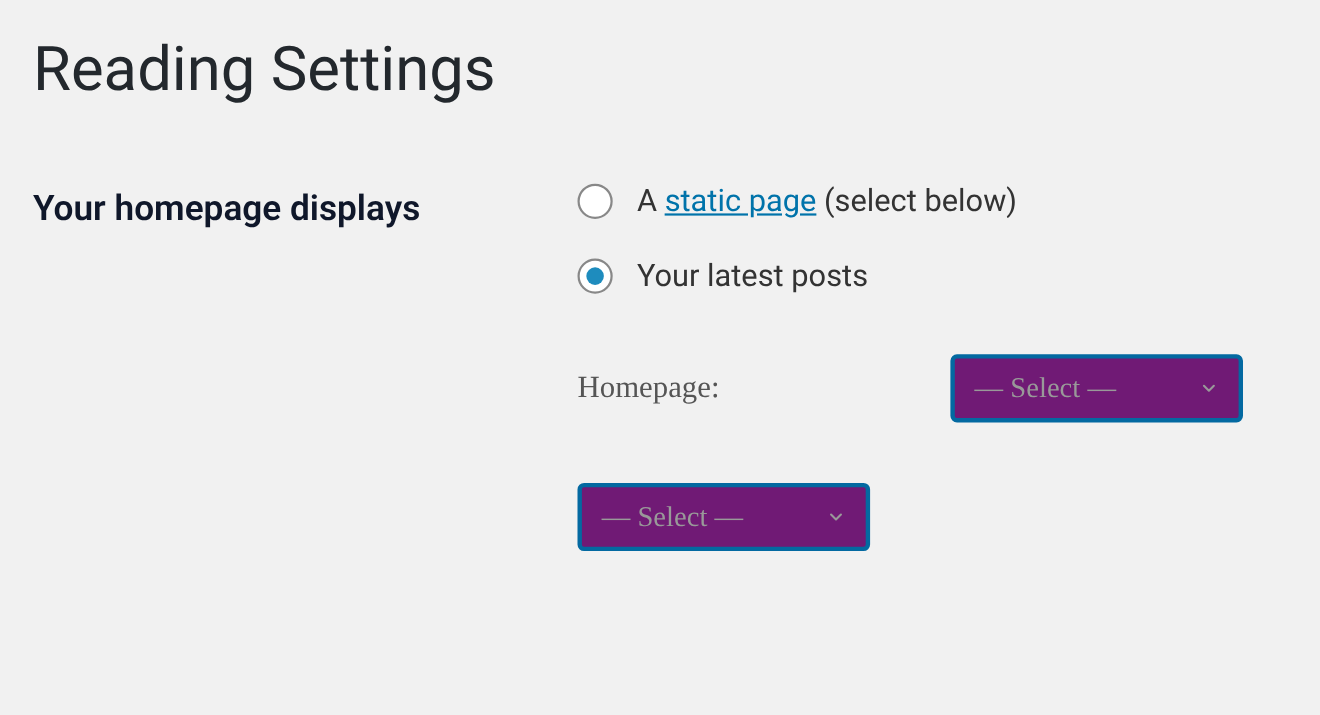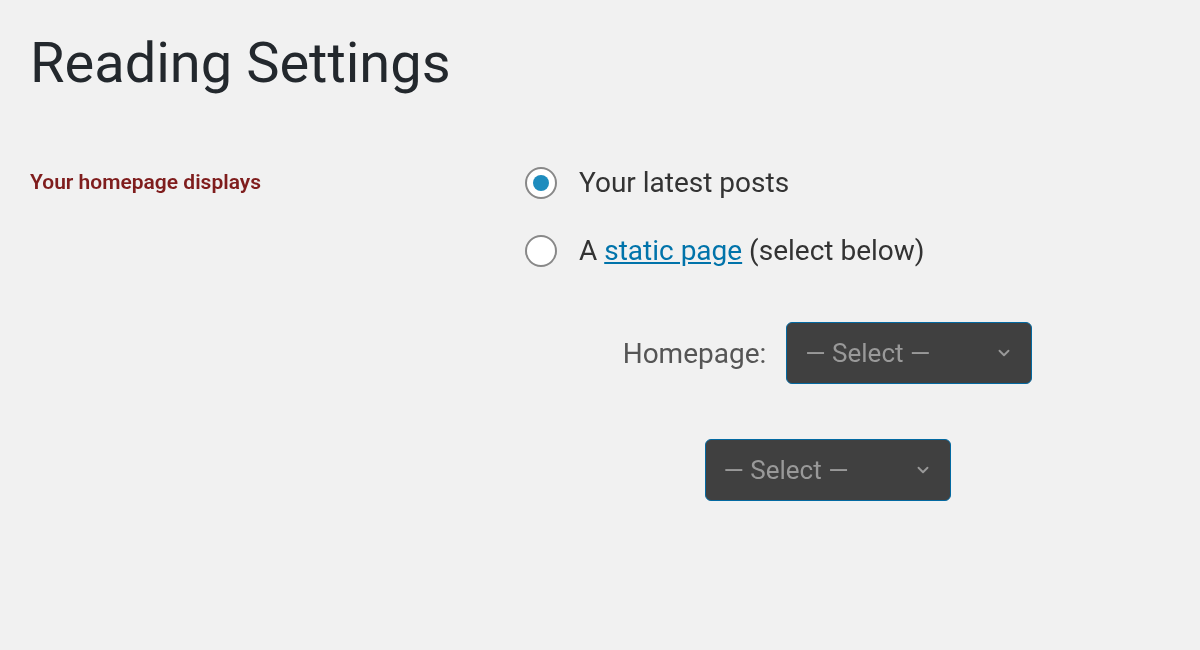--- a/index.html
+++ b/index.html
@@ -20,23 +20,23 @@
       font-weight: 400;
       color: #23282d;
       margin-bottom: 70px;
     }
     .form-row {
       display: flex;
       align-items: flex-start;
     }
     .row-label {
       width: 495px;
-      font-size: 21px;
+      font-size: 32px;
       font-weight: 600;
-      color: #7f1d1d;
+      color: #0f172a;
       padding-top: 4px;
     }
     .options-column {
       flex: 1;
     }
     .radio-option {
       display: flex;
       align-items: center;
       margin-bottom: 35px;
       font-size: 28px;
@@ -66,36 +66,37 @@
     .radio-label {
       font-weight: 400;
     }
     .static-link {
       color: #0073aa;
       text-decoration: underline;
     }
     .select-row {
       display: flex;
       align-items: center;
-      justify-content: center;
+      justify-content: space-between;
       margin-top: 55px;
       margin-bottom: 55px;
       padding-right: 40px;
+      font-family: Liberation Serif, serif;
     }
     .select-label {
       font-size: 28px;
       color: #555;
       margin-right: 20px;
     }
     .select-box {
-      width: 246px;
+      width: 266px;
       height: 62px;
-      border: 1px solid #0369a1;
+      border: 4px solid #0369a1;
       border-radius: 6px;
-      background: #404040;
+      background: #701a75;
       display: flex;
       align-items: center;
       justify-content: space-between;
       padding: 0 18px;
       color: #999;
       font-size: 26px;
     }
     .select-text {
       color: #999;
     }
@@ -108,31 +109,31 @@
 </head>
 <body>
 
 <h1 class="page-title">Reading Settings</h1>
 
 <div class="form-row">
   <div class="row-label">Your homepage displays</div>
   <div class="options-column">
 
     <label class="radio-option">
+      <span class="radio-circle"></span>
+      <span class="radio-label">
+        <span>A </span><a href="#" class="static-link">static page</a><span> (select below)</span>
+      </span>
+    </label>
+
+    <label class="radio-option">
       <span class="radio-circle selected">
         <span class="radio-dot"></span>
       </span>
       <span class="radio-label">Your latest posts</span>
-    </label>
-
-    <label class="radio-option">
-      <span class="radio-circle"></span>
-      <span class="radio-label">
-        <span>A </span><a href="#" class="static-link">static page</a><span> (select below)</span>
-      </span>
     </label>
 
     <div class="select-row">
       <span class="select-label">Homepage:</span>
       <div class="select-box">
         <span class="select-text">— Select —</span>
         <svg class="chevron-down" viewBox="0 0 24 24" fill="none" stroke="#999" stroke-width="2.5" stroke-linecap="round" stroke-linejoin="round">
           <polyline points="6 9 12 15 18 9"></polyline>
         </svg>
       </div>

